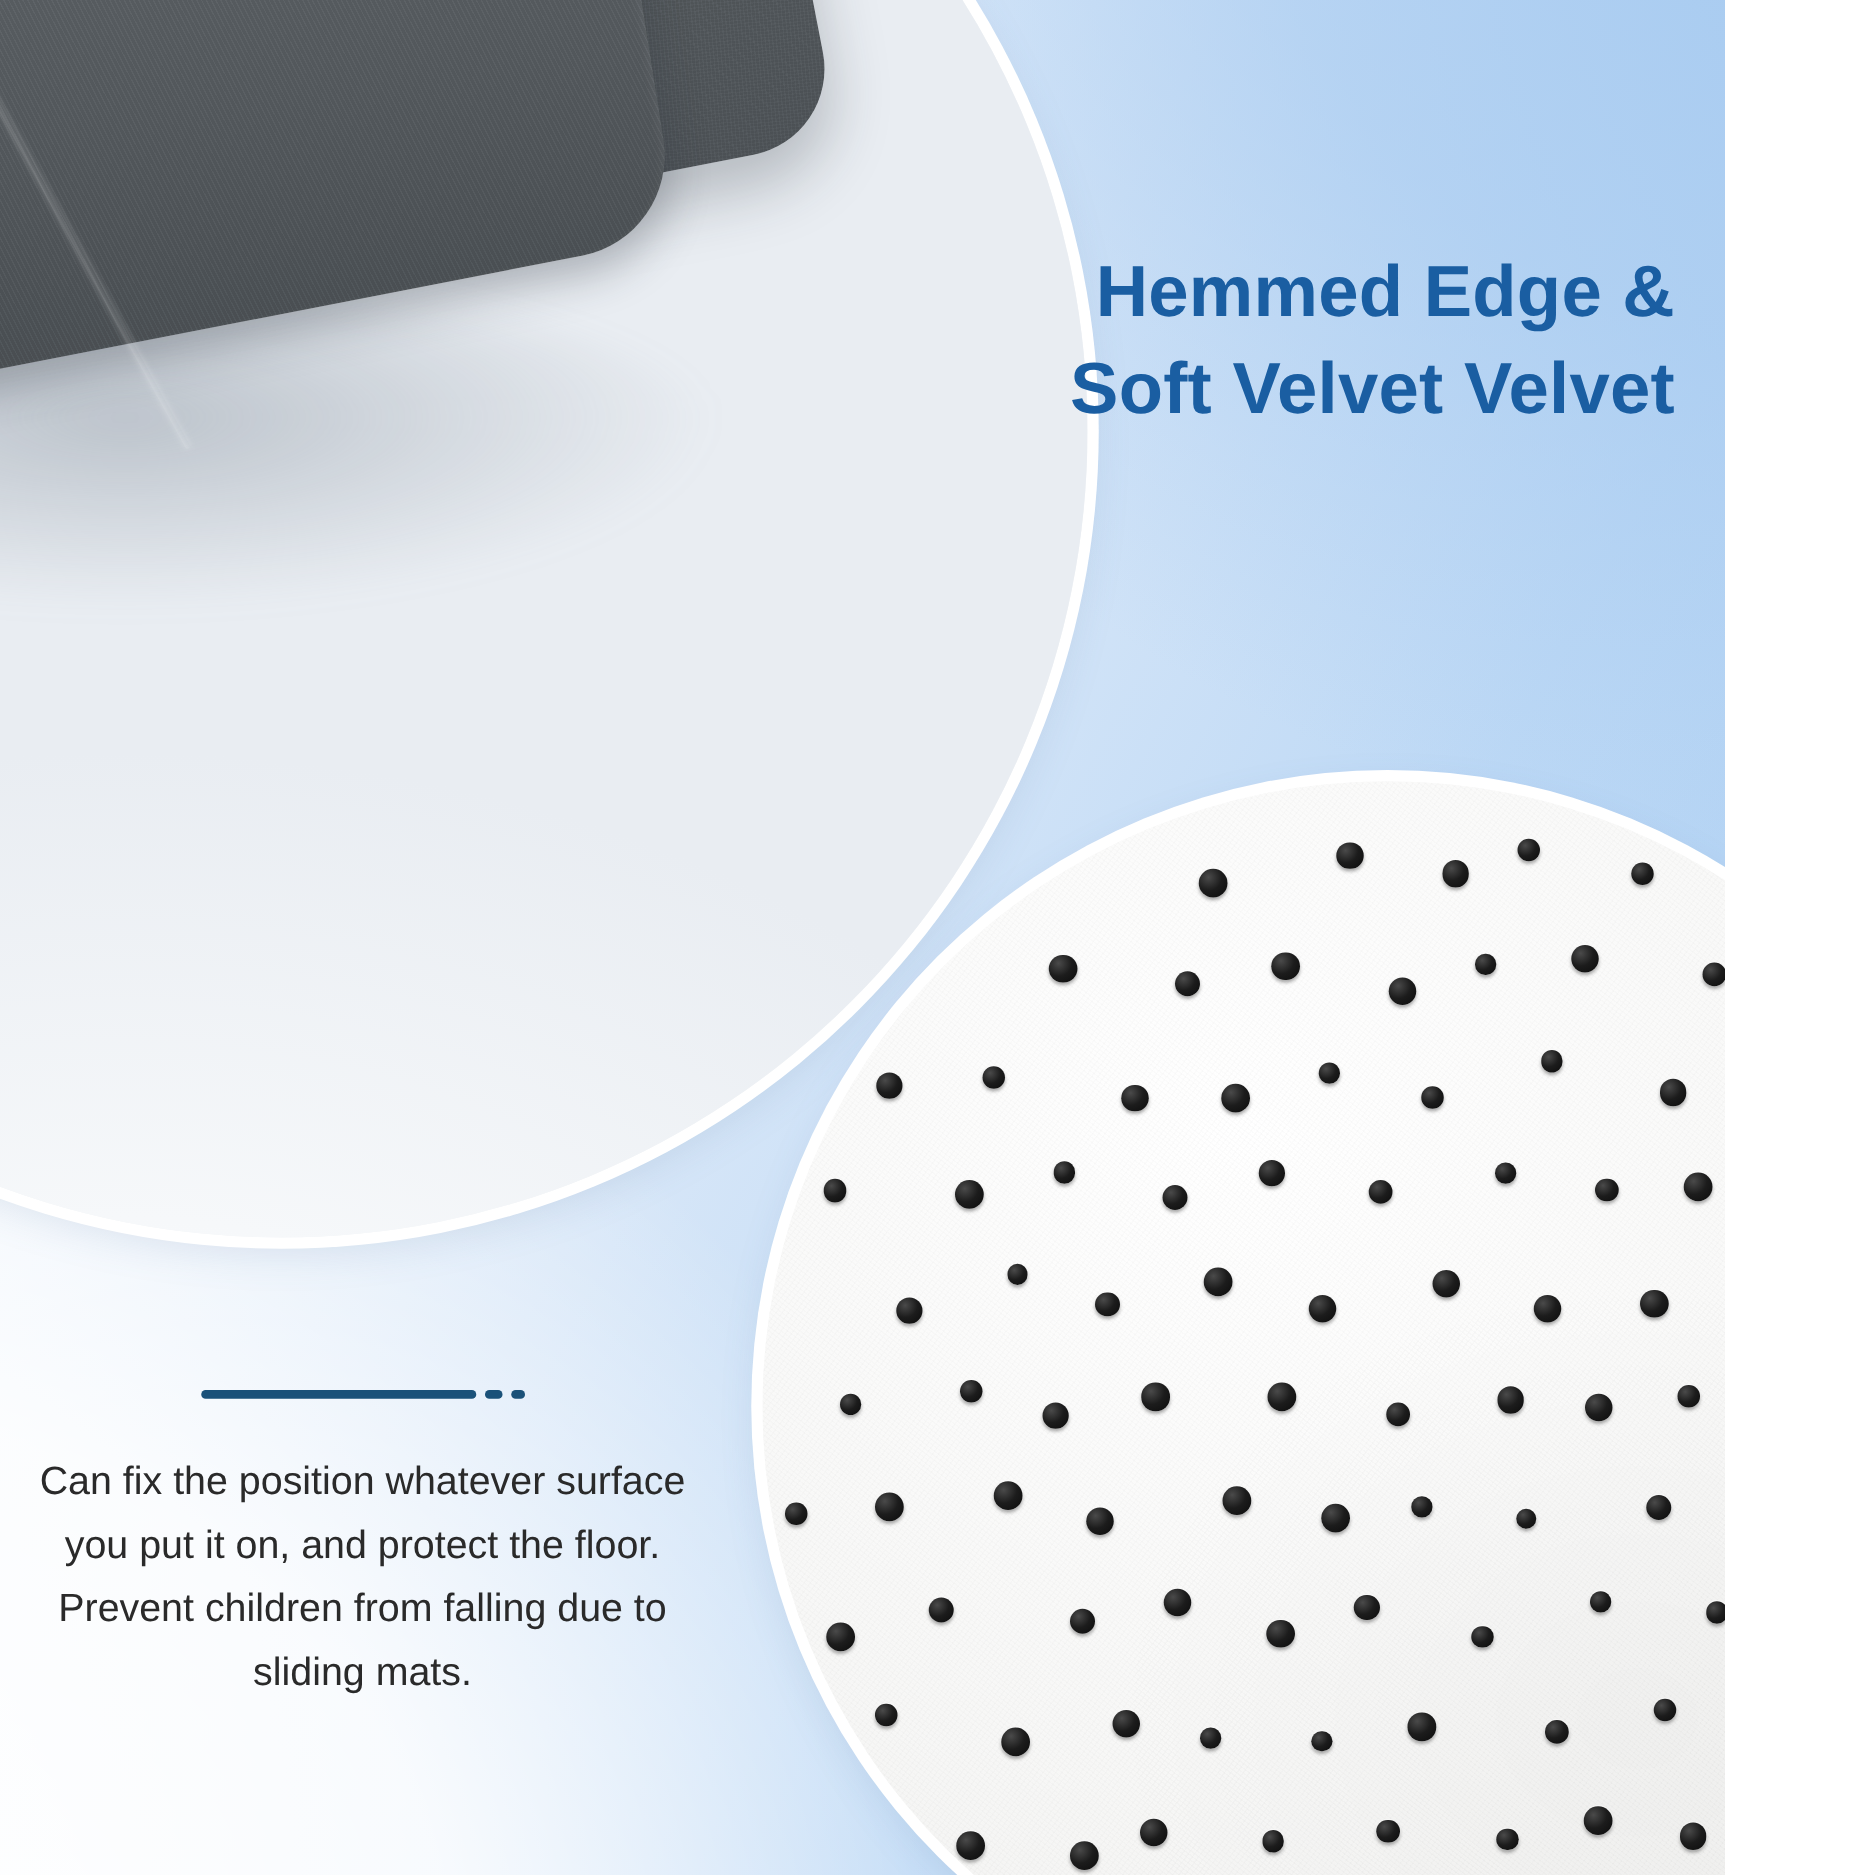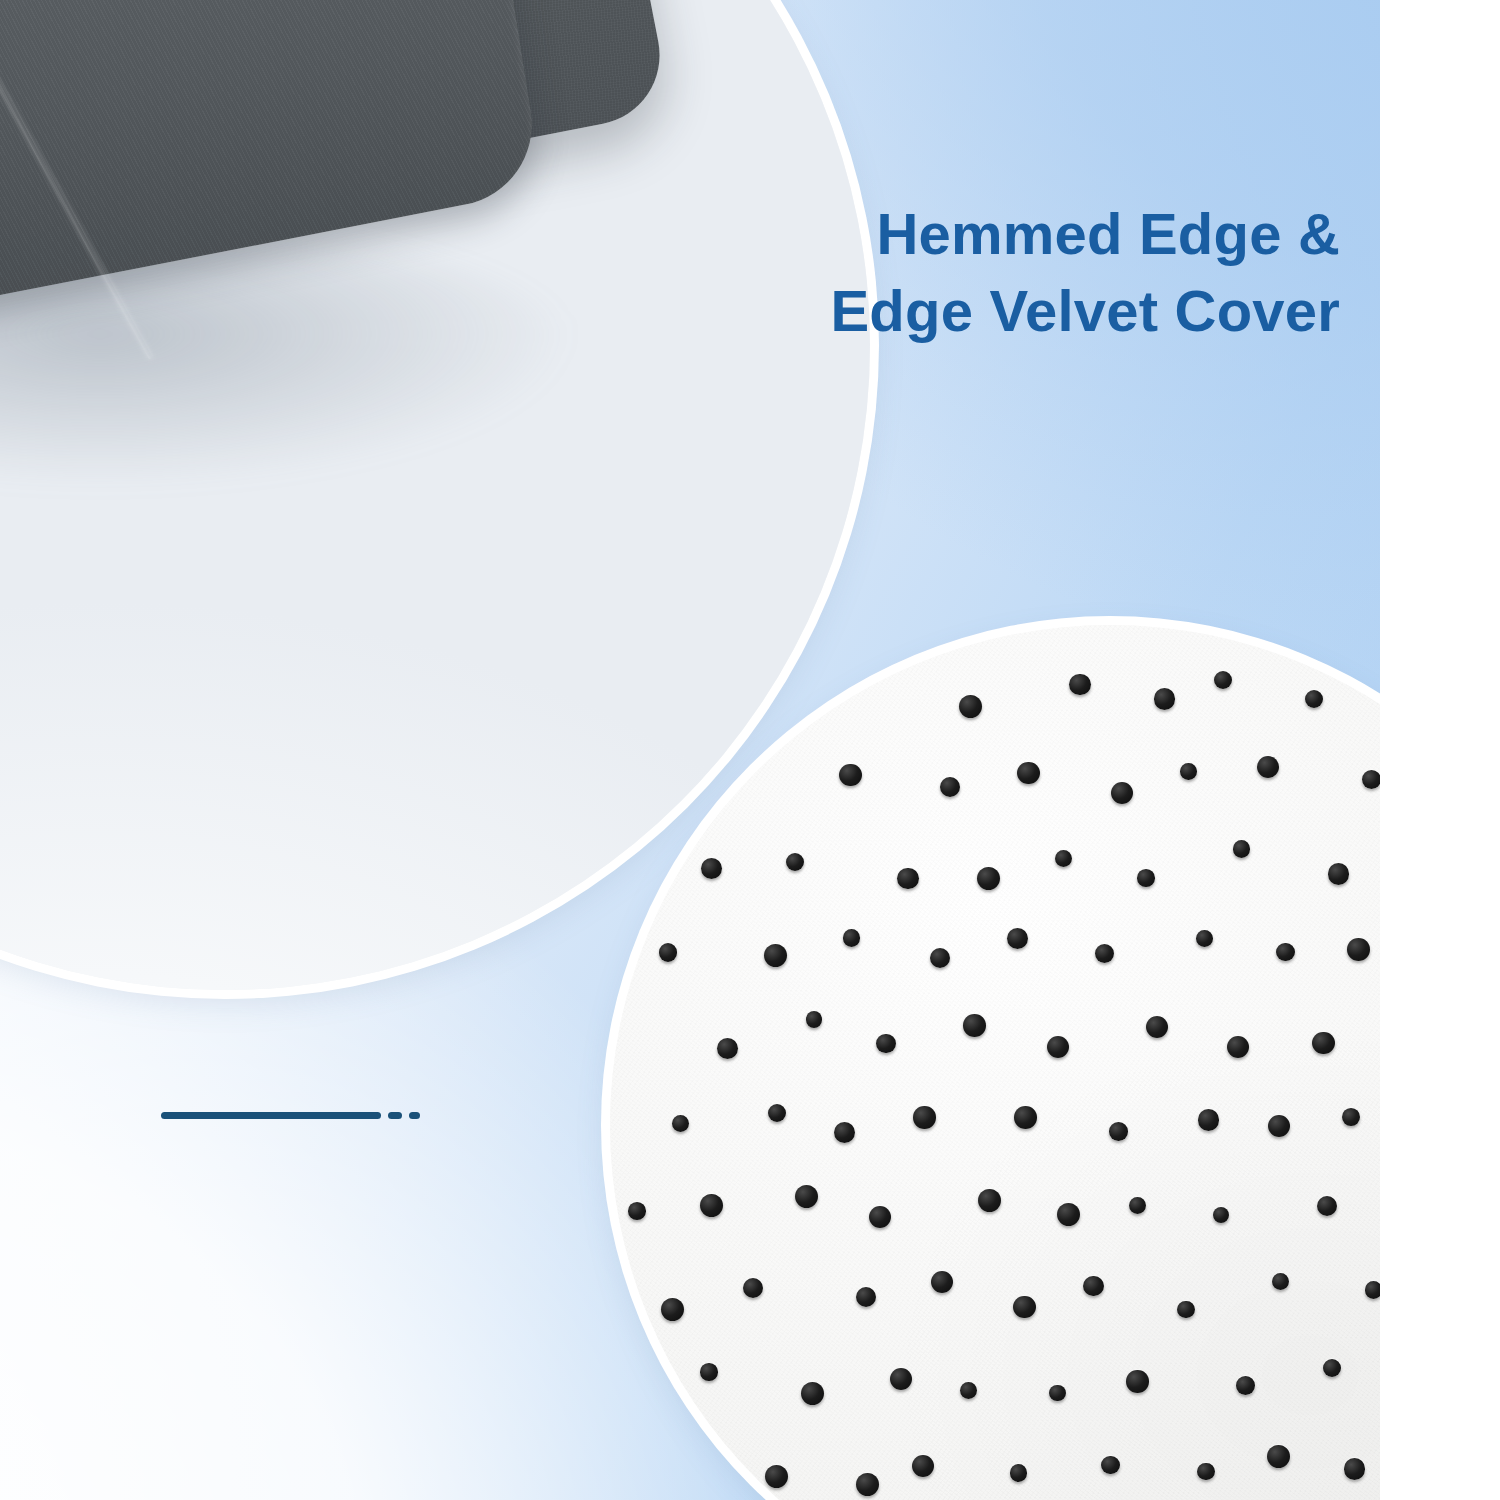--- a/index.html
+++ b/index.html
@@ -352,26 +352,27 @@
           <div class="dot" style="left: 657.103px; top: 820.322px; width: 22.9782px; height: 22.9782px;"></div>
           <div class="dot" style="left: 733.754px; top: 832.84px; width: 21.6928px; height: 21.6928px;"></div>
           <div class="dot" style="left: 821.098px; top: 829.194px; width: 20.354px; height: 20.354px;"></div>
         </div>
 
     </div>
   </div>
 
   <div id="heading-hemmed">
     <span class="hl">Hemmed Edge &amp;</span>
-    <span class="hl">Edge Velvet Cover</span>
+    <span class="hl">Soft Velvet Velvet</span>
   </div>
 
   <div id="feature-block">
 
     <div id="divider-row">
       <div id="divider-line"></div>
       <div class="divider-dash"></div>
       <div class="divider-dash small"></div>
     </div>
 
+    <div id="feature-body">Can fix the position whatever surface you put it on, and protect the floor. Prevent children from falling due to sliding mats.</div>
   </div>
 
 </div>
 
 </body></html>

